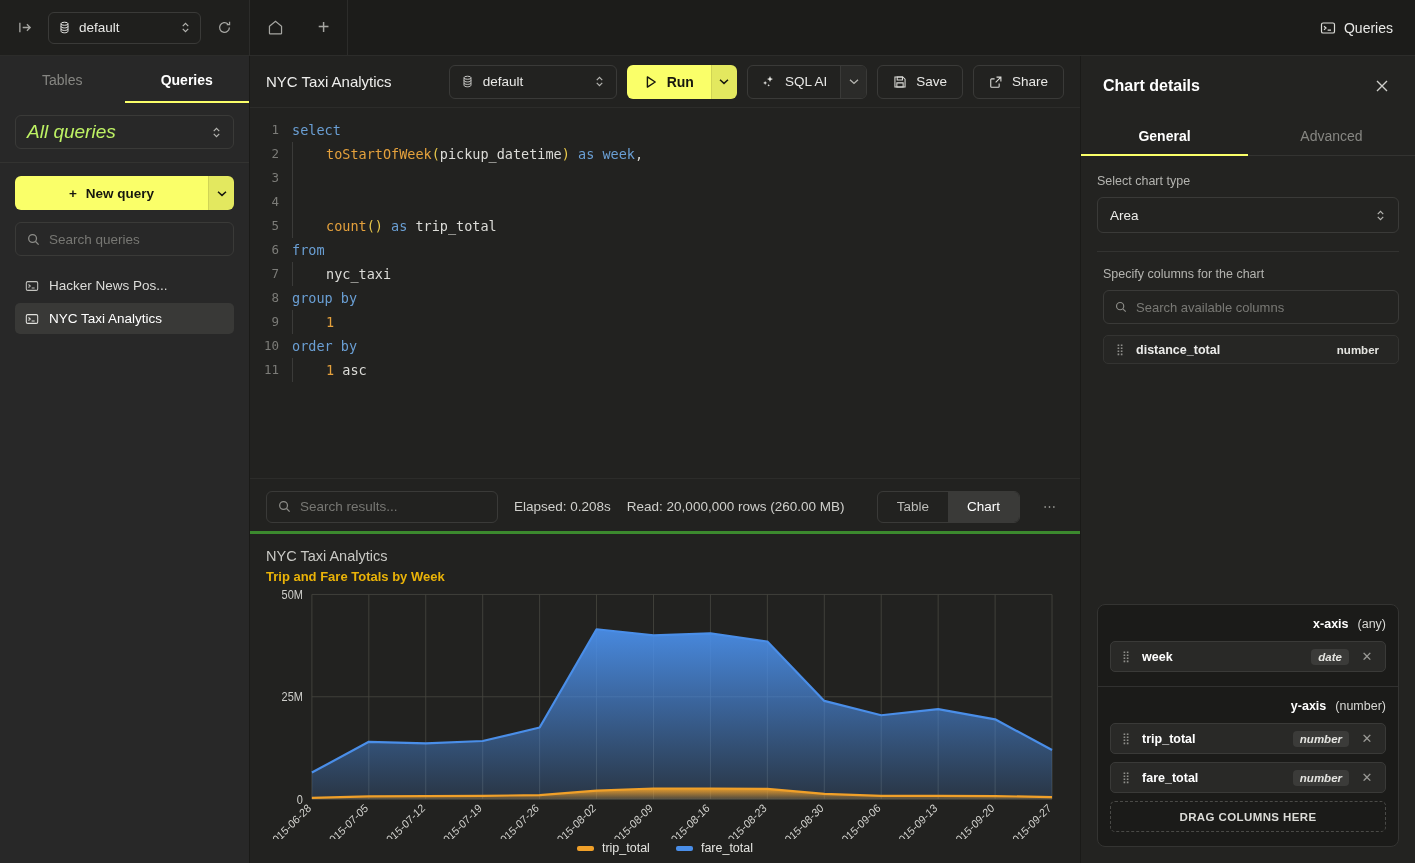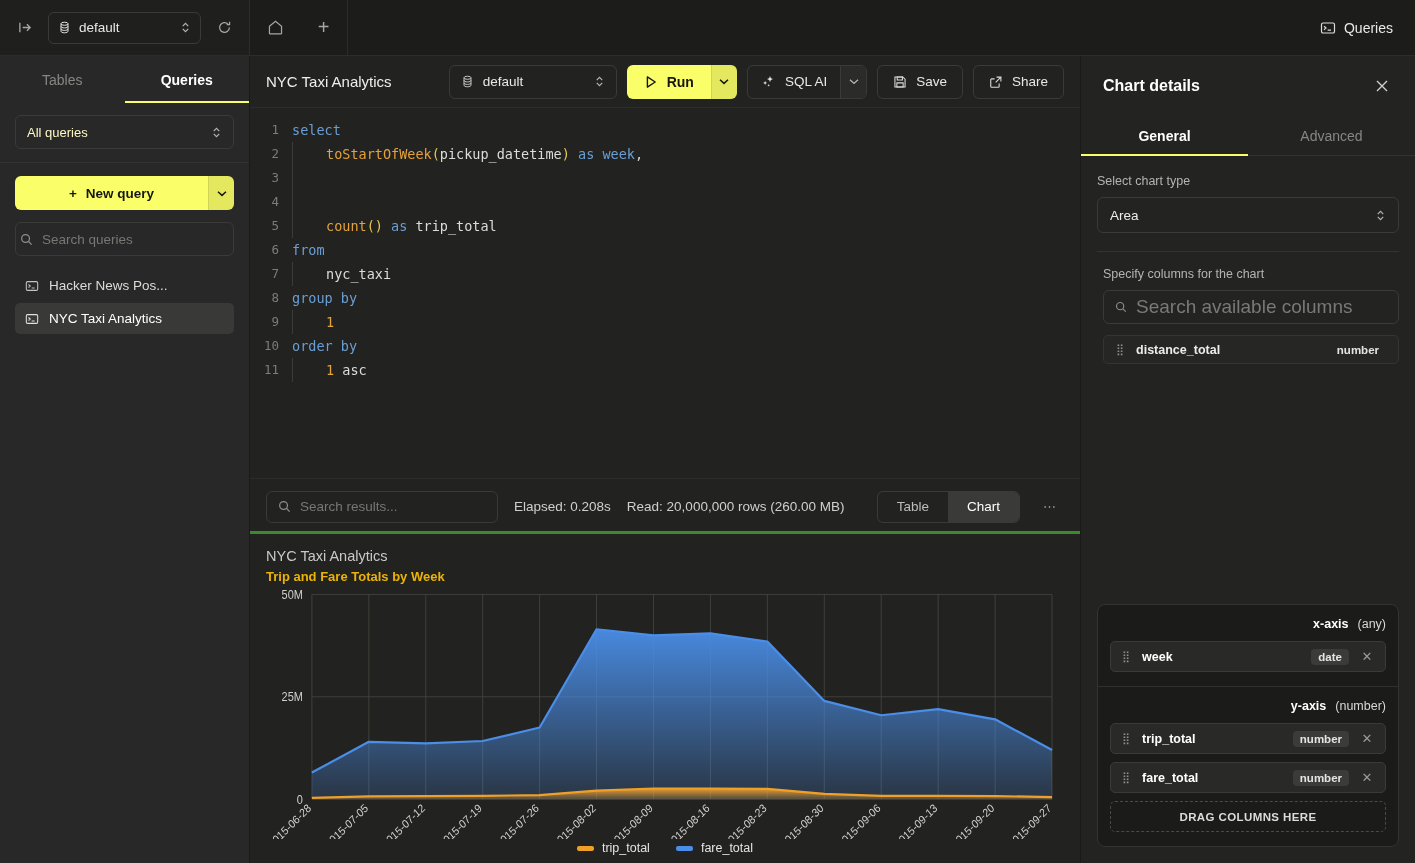--- a/index.html
+++ b/index.html
@@ -63,28 +63,28 @@
   .sidebar{width:250px;flex:0 0 250px;background:var(--bg-sidebar);display:flex;flex-direction:column;
            border-right:1px solid #1a1a18;}
   .side-tabs{display:flex;height:47px;flex:0 0 47px;}
   .side-tab{flex:1;display:flex;align-items:center;justify-content:center;font-size:14px;
             color:var(--fg-dimmer);cursor:pointer;position:relative;}
   .side-tab.active{color:#fff;font-weight:bold;}
   .side-tab.active::after{content:"";position:absolute;left:0;right:0;bottom:0;height:2px;background:var(--yellow);}
   .side-sec{padding:12px 15px 13px;border-bottom:1px solid #333331;}
   .sel{height:34px;display:flex;align-items:center;padding:0 11px;border:1px solid var(--bd);
        border-radius:6px;cursor:pointer;}
-  .sel .lbl{flex:1;font-size:13px;color:#fef9c3;}
+  .sel .lbl{flex:1;font-size:19px;color:#bef264;font-style:italic;}
   .side-body{padding:13px 15px 0;display:flex;flex-direction:column;gap:12px;}
   .newq{display:flex;height:34px;border-radius:6px;overflow:hidden;cursor:pointer;}
   .newq .main{flex:1;display:flex;align-items:center;justify-content:center;gap:9px;
               background:var(--yellow);color:#17170f;font-size:13.5px;font-weight:bold;}
   .newq .caret{width:26px;display:flex;align-items:center;justify-content:center;
                background:var(--yellow-dk);color:#17170f;border-left:1px solid #d0d455;}
-  .search{height:34px;display:flex;align-items:center;gap:9px;padding:0 4px;
+  .search{height:34px;display:flex;align-items:center;gap:9px;padding:0 11px;
           border:1px solid var(--bd);border-radius:6px;}
   .search input{flex:1;background:transparent;border:0;outline:0;color:var(--fg);
                 font-family:inherit;font-size:13.5px;}
   .search input::placeholder{color:#777773;}
   .qlist{display:flex;flex-direction:column;gap:2px;margin-top:2px;}
   .qitem{display:flex;align-items:center;gap:10px;height:31px;padding:0 10px;border-radius:5px;
          cursor:pointer;color:#dcdcd9;font-size:13.5px;}
   .qitem.active{background:#393937;color:#fff;}
 
   
@@ -158,27 +158,27 @@
   .rp-body{flex:1;padding:18px 16px 0;min-height:0;display:flex;flex-direction:column;}
   .lbl-sm{font-size:12.5px;color:#b4b4b0;margin-bottom:9px;}
   .rp-sel{height:36px;display:flex;align-items:center;padding:0 12px;border:1px solid var(--bd);
           border-radius:6px;cursor:pointer;}
   .rp-sel .v{flex:1;font-size:13.5px;color:#ededea;}
   .divider{height:1px;background:#333331;margin:18px 0 15px;}
   .rp-sub{padding-left:6px;}
   .colsearch{height:34px;display:flex;align-items:center;gap:9px;padding:0 11px;border:1px solid var(--bd);
              border-radius:6px;margin-bottom:11px;}
   .colsearch input{flex:1;background:transparent;border:0;outline:0;color:var(--fg);
-                   font-family:inherit;font-size:19px;}
+                   font-family:inherit;font-size:13px;}
   .colsearch input::placeholder{color:#797975;}
   .colrow{height:29px;display:flex;align-items:center;gap:11px;padding:0 12px;border:1px solid #343432;
           border-radius:5px;background:#262624;cursor:grab;}
   .colrow .nm{flex:1;font-size:12.5px;color:#ececea;font-weight:bold;}
   .typ{font-size:11.5px;color:#e4e4e0;font-weight:bold;padding:2px 7px;border-radius:4px;}
-  .typ.on{background:#3b3b39;}
+  .typ.on{background:#3b3b39;font-style:italic;}
   .grip{color:#8f8f8b;font-size:11px;letter-spacing:1px;line-height:7px;}
   .axes{margin-top:auto;border:1px solid #343432;border-radius:8px;background:var(--bg-panel-dark);
         margin-bottom:16px;}
   .axsec{padding:12px 12px 14px;}
   .axsec + .axsec{border-top:1px solid #313130;}
   .axhead{display:flex;justify-content:flex-end;gap:9px;font-size:12.5px;margin-bottom:10px;}
   .axhead .n{font-weight:bold;color:#fff;}
   .axhead .t{color:#d8d8d4;}
   .axrow{height:31px;display:flex;align-items:center;gap:11px;padding:0 11px;border:1px solid #3a3a38;
          border-radius:5px;background:#292927;margin-bottom:8px;}

